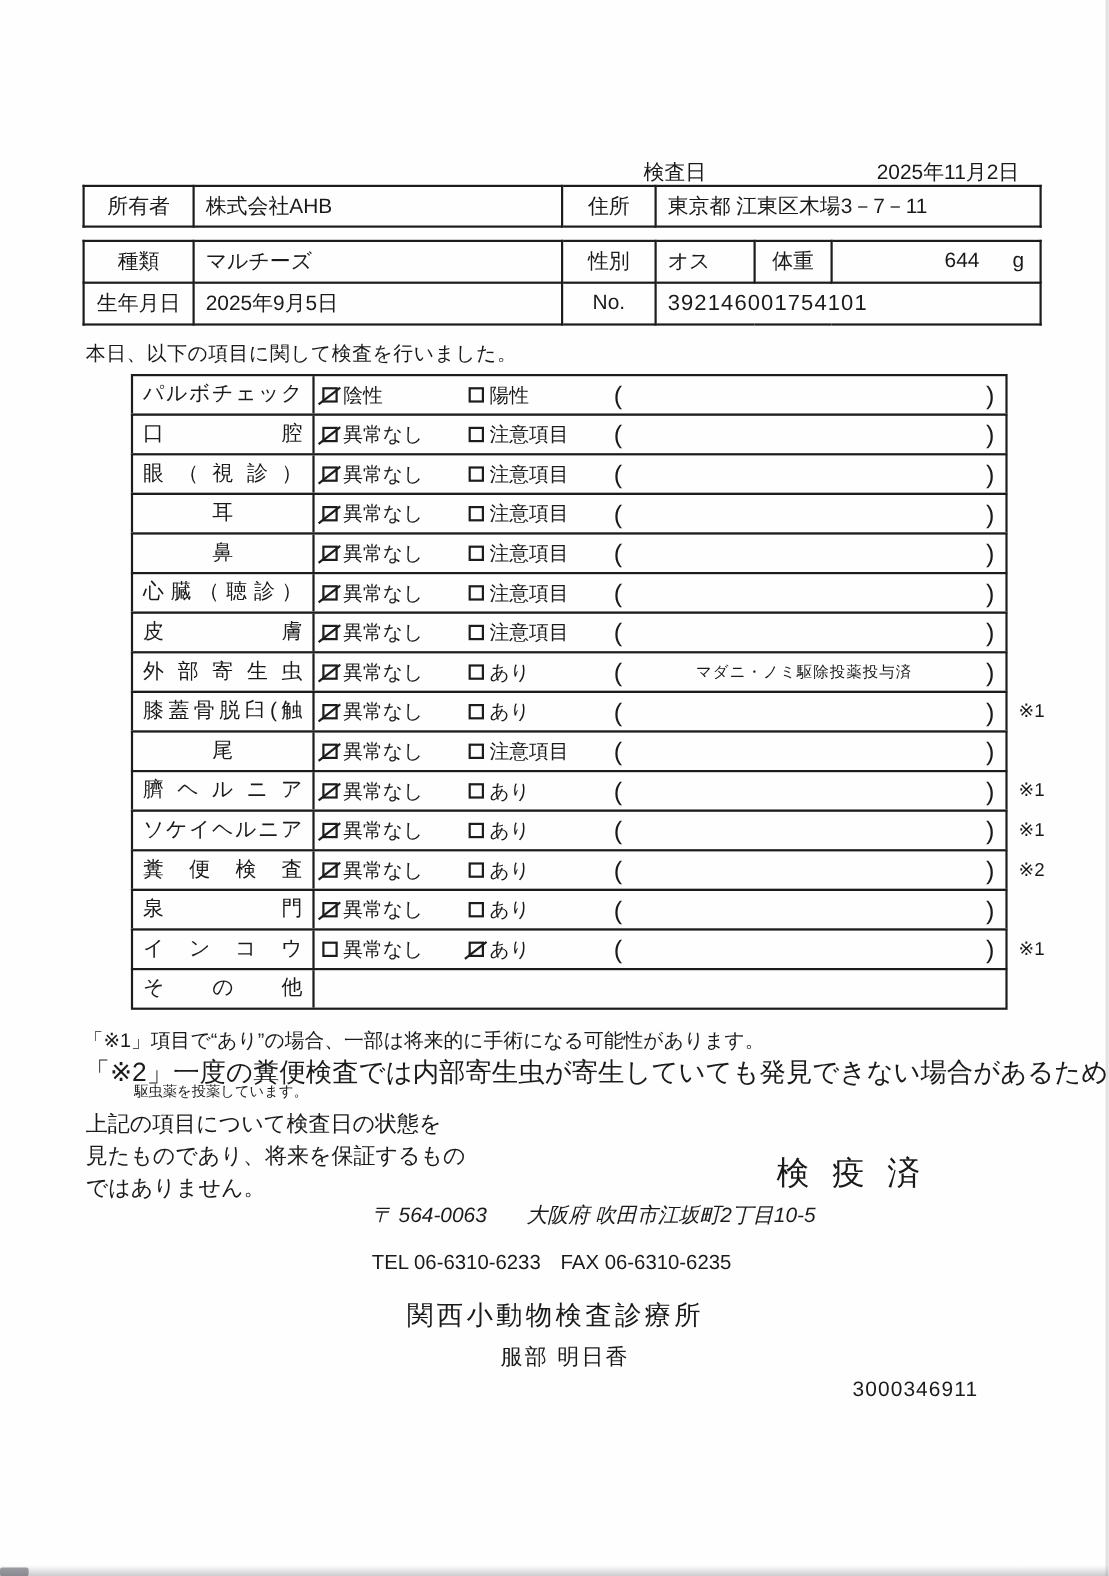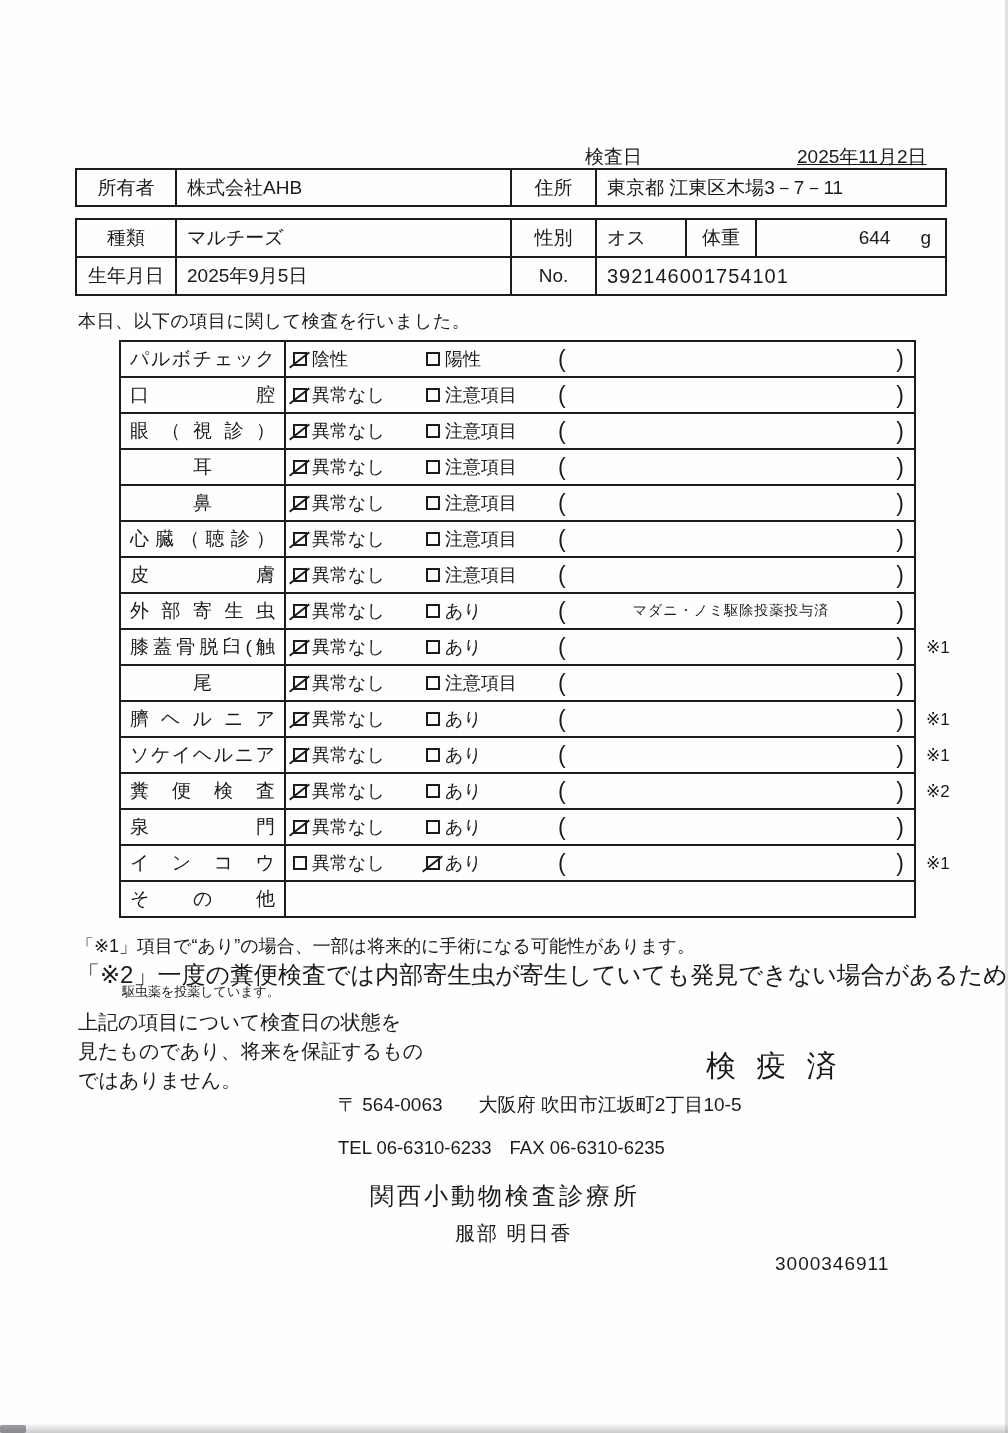--- a/index.html
+++ b/index.html
@@ -7,21 +7,21 @@
   .page {
     position:relative; width:1008px; height:1433px; margin:0 auto;
     background:#fefefe; overflow:hidden;
     font-family:"Liberation Sans","DejaVu Sans",sans-serif;
     color:#1a1a1a;
   }
   .title { position:absolute; top:80px; left:0; right:0; text-align:center;
            font-size:30px; font-weight:600; letter-spacing:2px; }
   .date-line { position:absolute; top:144px; left:75px; width:870px; height:24px; font-size:19px; }
   .date-label { position:absolute; left:510px; }
-  .date-value { position:absolute; left:722px;text-decoration:underline; }
+  .date-value { position:absolute; left:722px; }
 
   table { border-collapse:collapse; table-layout:fixed; position:absolute; left:75px; }
   .t1 { top:168px; width:870px; }
   .t2 { top:218px; width:870px; }
   td { border:2px solid #1c1c1c; font-size:19px; padding:0 10px; overflow:hidden; white-space:nowrap; }
   .t1 td { height:37px; }
   .t2 td { height:38px; }
   td.lab { text-align:center; padding:0 4px; }
   td.val { text-align:left; }
   td.num { font-size:20px; letter-spacing:1px; }
@@ -54,21 +54,21 @@
         transform:translateY(-50%); font-size:17px; white-space:nowrap; }
 
   .fn1 { position:absolute; top:934px; left:76px; font-size:18px; }
   .fn2 { position:absolute; top:959px; left:76px; font-size:24px; }
   .fn3 { position:absolute; top:983px; left:122px; font-size:13px; }
 
   .disclaimer { position:absolute; top:1008px; left:78px; font-size:20px; line-height:1.45; }
   .stamp { position:absolute; top:1046px; left:706px; font-size:30px;
            letter-spacing:6px; font-weight:400; }
 
-  .addr { position:absolute; top:1092px; left:338px; font-size:19px; }
+  .addr { position:absolute; top:1092px; left:338px; font-size:19px;font-style:italic; }
   .addr .sep { display:inline-block; width:36px; }
   .tel-line { position:absolute; top:1137px; left:338px; font-size:18.5px; }
   .tel-line .sep { display:inline-block; width:18px; }
   .clinic-name { position:absolute; top:1180px; left:330px; font-size:24px; letter-spacing:3px;margin-left:40px; }
   .person-name { position:absolute; top:1220px; left:455px; font-size:20px; letter-spacing:2px; }
   .serial { position:absolute; top:1253px; left:775px; font-size:19px; letter-spacing:1px; }
 
   .scan-bottom { position:absolute; bottom:0; left:0; right:0; height:10px;
       background:linear-gradient(to bottom, rgba(140,140,148,0) 0%, rgba(140,140,148,.45) 100%); }
   .scan-corner { position:absolute; bottom:0; left:0; width:26px; height:8px;

